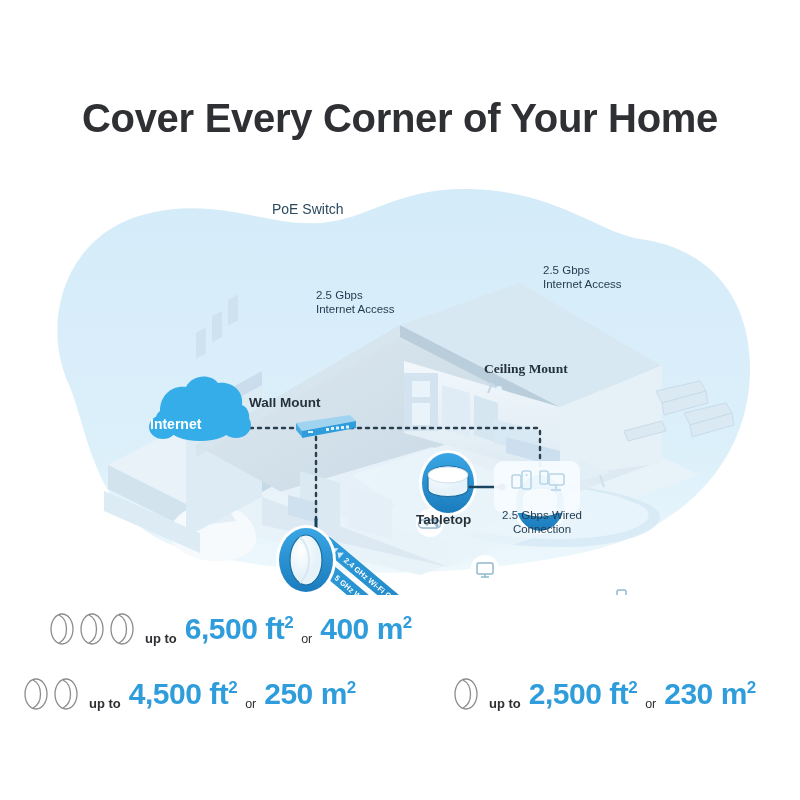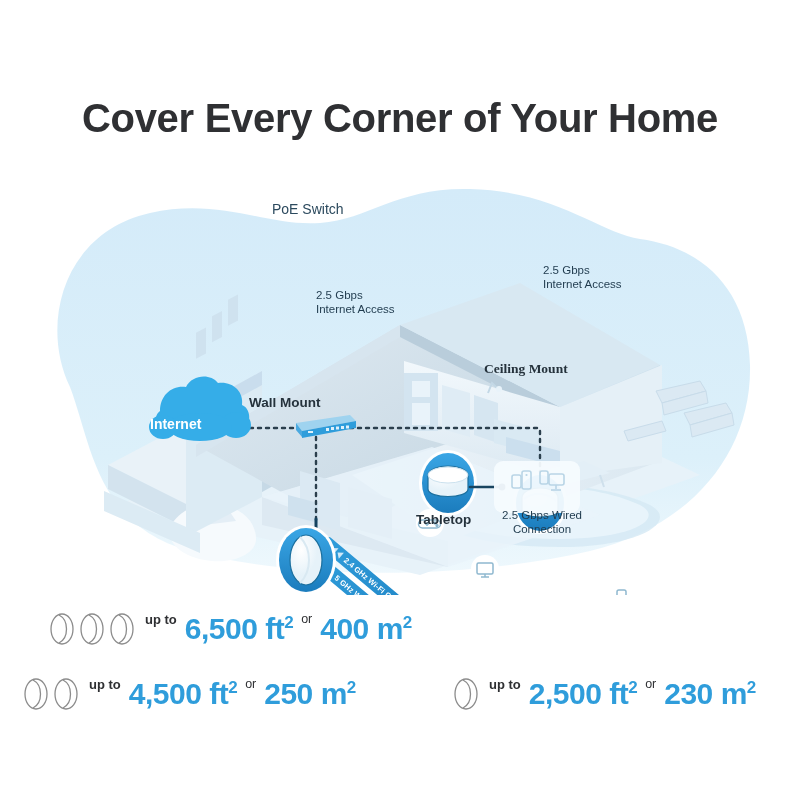--- a/index.html
+++ b/index.html
@@ -89,21 +89,21 @@
 
   
   .coverage {
     position: absolute;
     left: 0; top: 600px;
     width: 800px; height: 150px;
   }
   .cov-row {
     position: absolute;
     display: flex;
-    align-items: flex-start;
+    align-items: flex-end;
   }
   .cov-row-1 { left: 48px; top: 12px; }
   .cov-row-2 { left: 22px; top: 77px; }
   .cov-row-3 { left: 452px; top: 77px; }
 
   .cov-icons {
     display: flex;
     align-items: center;
     gap: 2px;
     margin-right: 9px;

